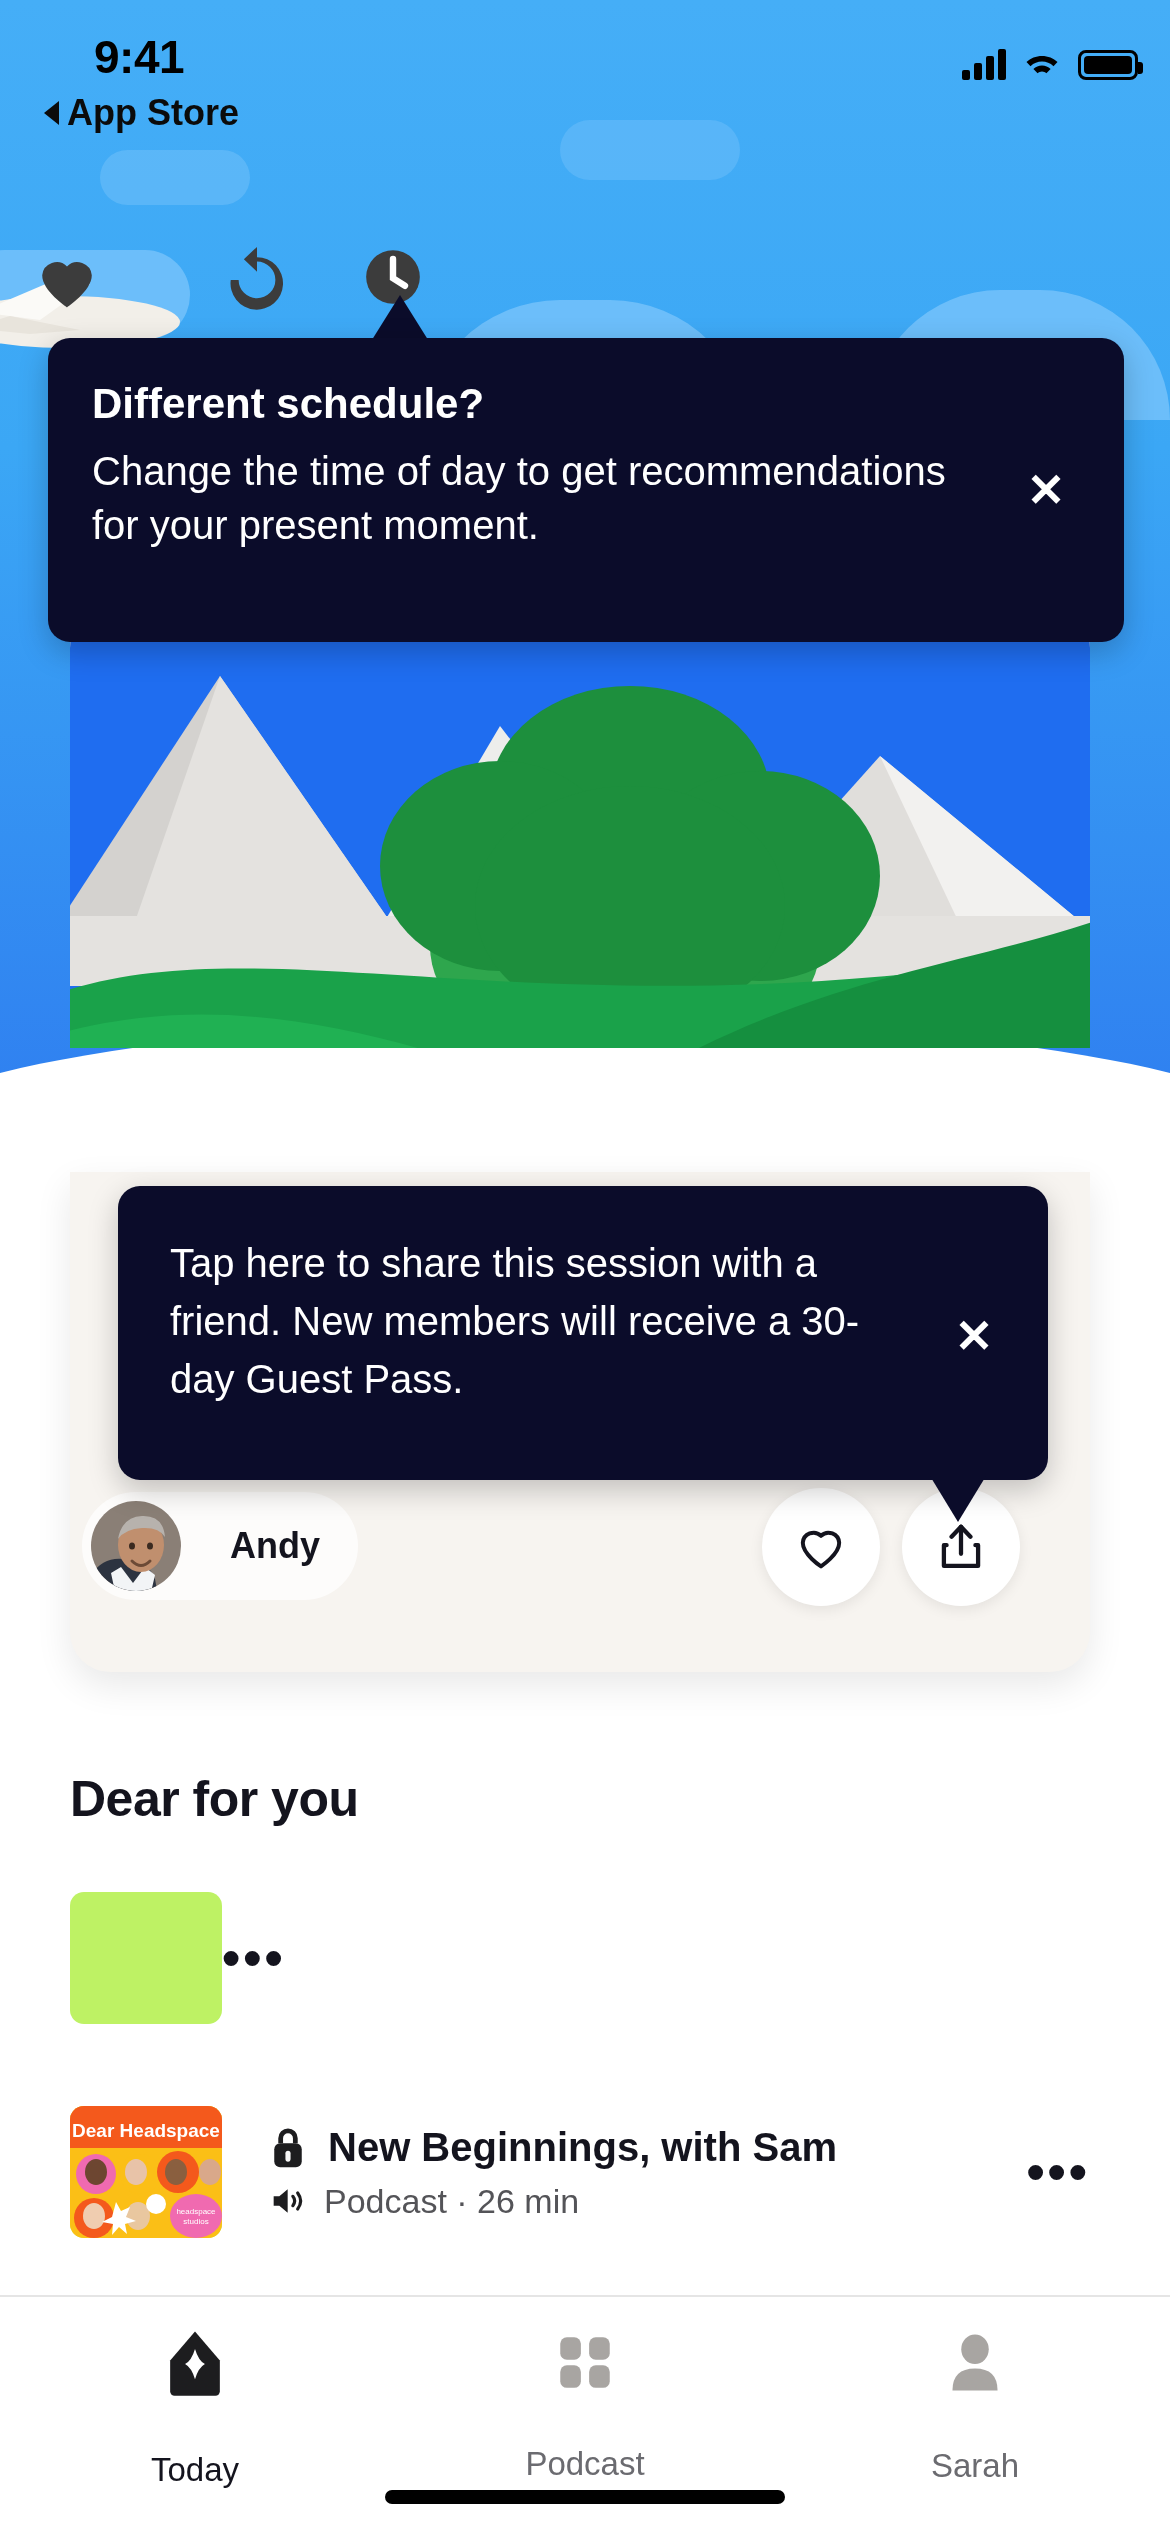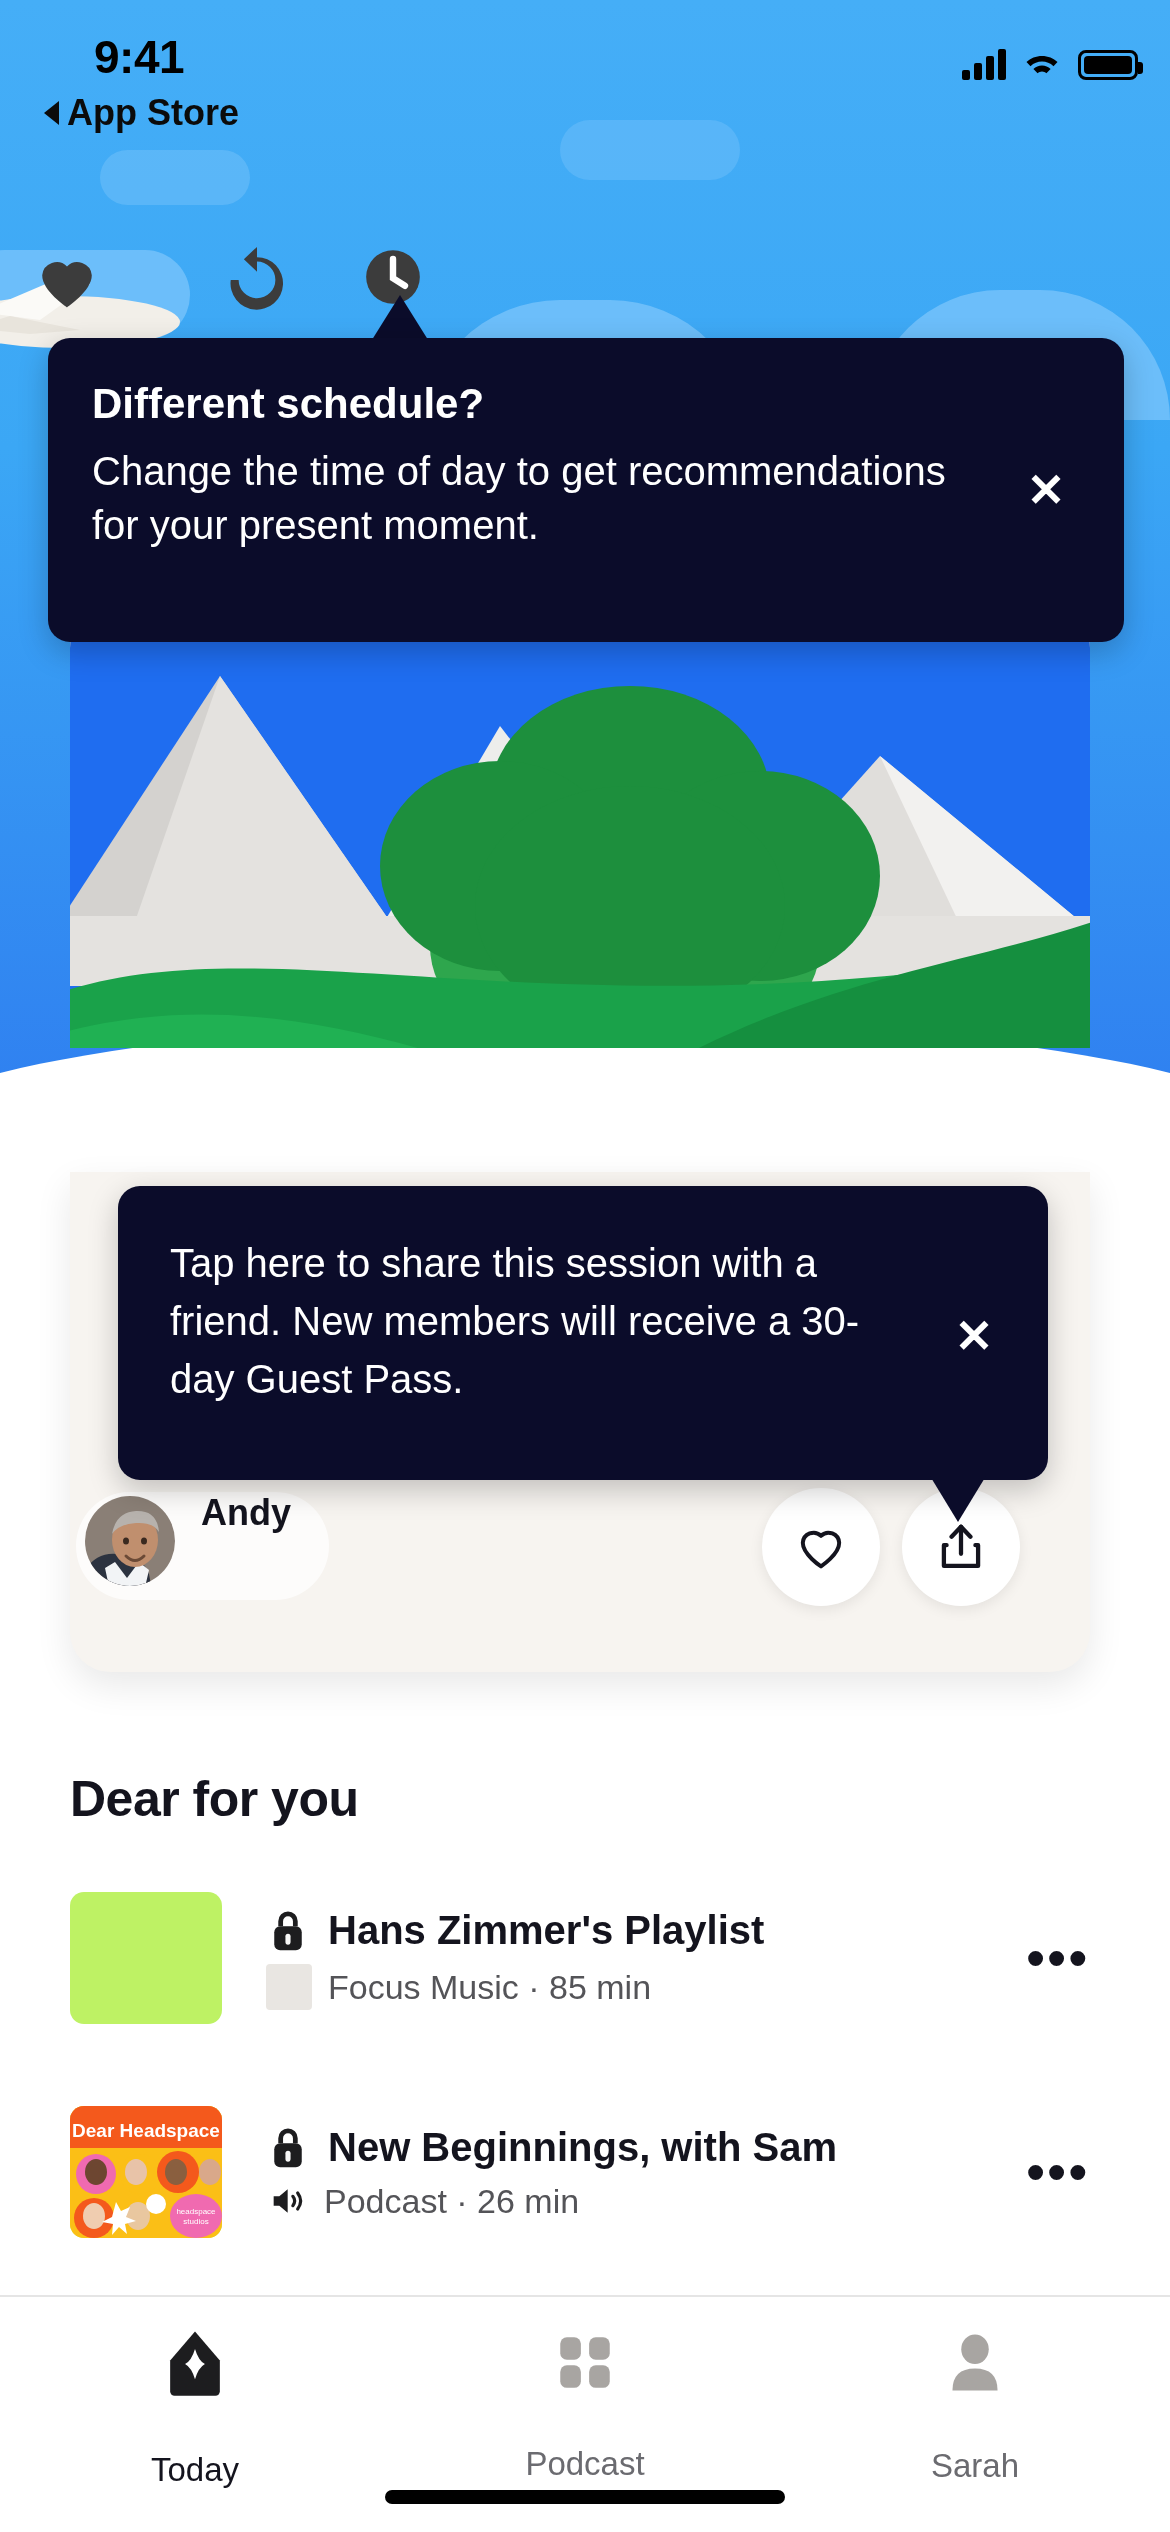--- a/index.html
+++ b/index.html
@@ -73,23 +73,23 @@
   }
   #illustration { position:absolute; left:0; top:0; width:1020px; height:554px; }
 
   #cardLower {
     position:absolute; left:70px; top:1172px; width:1020px; height:500px;
     background:#f7f4f0; border-radius:0 0 40px 40px;
     box-shadow:0 14px 36px rgba(0,0,0,.09);
     z-index:19;
   }
   #authorPill {
-    position:absolute; left:76px; top:1492px; height:108px; min-width:210px;
-    background:#fdfcfb; border-radius:60px; display:flex; 
-    padding-right:38px; z-index:25;
+    position:absolute; left:82px; top:1492px; height:108px; min-width:210px;
+    background:#fdfcfb; border-radius:60px; display:flex; align-items:center;
+    padding-right:38px; z-index:25;gap:23px;
   }
   #avatar {
     width:98px;height:98px;border-radius:50%;margin-left:5px;overflow:hidden;
     position:relative;flex:none;border:4px solid #fdfcfb;
   }
   #authorName { font-size:36px; font-weight:700; color:#14141e; margin-left:22px; }
 
   .circBtn {
     position:absolute; width:118px; height:118px; border-radius:50%;
     background:#ffffff; display:flex; align-items:center; justify-content:center;
@@ -286,34 +286,20 @@
 <div class="tooltip" id="tip2">
   <div class="t-body">Tap here to share this session with a friend. New members will receive a 30-day Guest Pass.</div>
 </div>
 <div class="tip-arrow" id="tip2arrow"></div>
 <div class="tipClose" id="tip2close">✕</div>
 
 <div id="moreTitle">Dear for you</div>
 
 <div class="row" id="row1">
   <div class="thumb"></div>
-  <div class="rowMid">
-    <div class="rowTitleLine">
-      <svg width="44" height="48" viewBox="0 0 24 26">
-        <rect x="4.5" y="11" width="15" height="13" rx="3.2" fill="#1d1d1f"></rect>
-        <path d="M8 11 V8.2 a4 4 0 0 1 8 0 V11" fill="none" stroke="#1d1d1f" stroke-width="2.6"></path>
-        <rect x="10.6" y="15" width="2.8" height="6" rx="1.4" fill="#f7f7f7"></rect>
-      </svg>
-      <span class="rowTitle">Hans Zimmer's Playlist</span>
-    </div>
-    <div class="rowSubLine">
-      <span class="subBox"></span>
-      <span class="rowSub">Focus Music · 85 min</span>
-    </div>
-  </div>
   <div class="dots">•••</div>
 </div>
 
 <div class="row" id="row2">
   <div class="thumb">
     <svg viewBox="0 0 152 132" width="152" height="132">
       <rect width="152" height="132" fill="#fbbf16"></rect>
       <rect width="152" height="42" fill="#f4591c"></rect>
       <text x="76" y="31" font-family="Liberation Sans, sans-serif" font-size="19" font-weight="700" fill="#ffffff" text-anchor="middle">Dear Headspace</text>
       <circle cx="26" cy="68" r="20" fill="#f06ab0"></circle>

